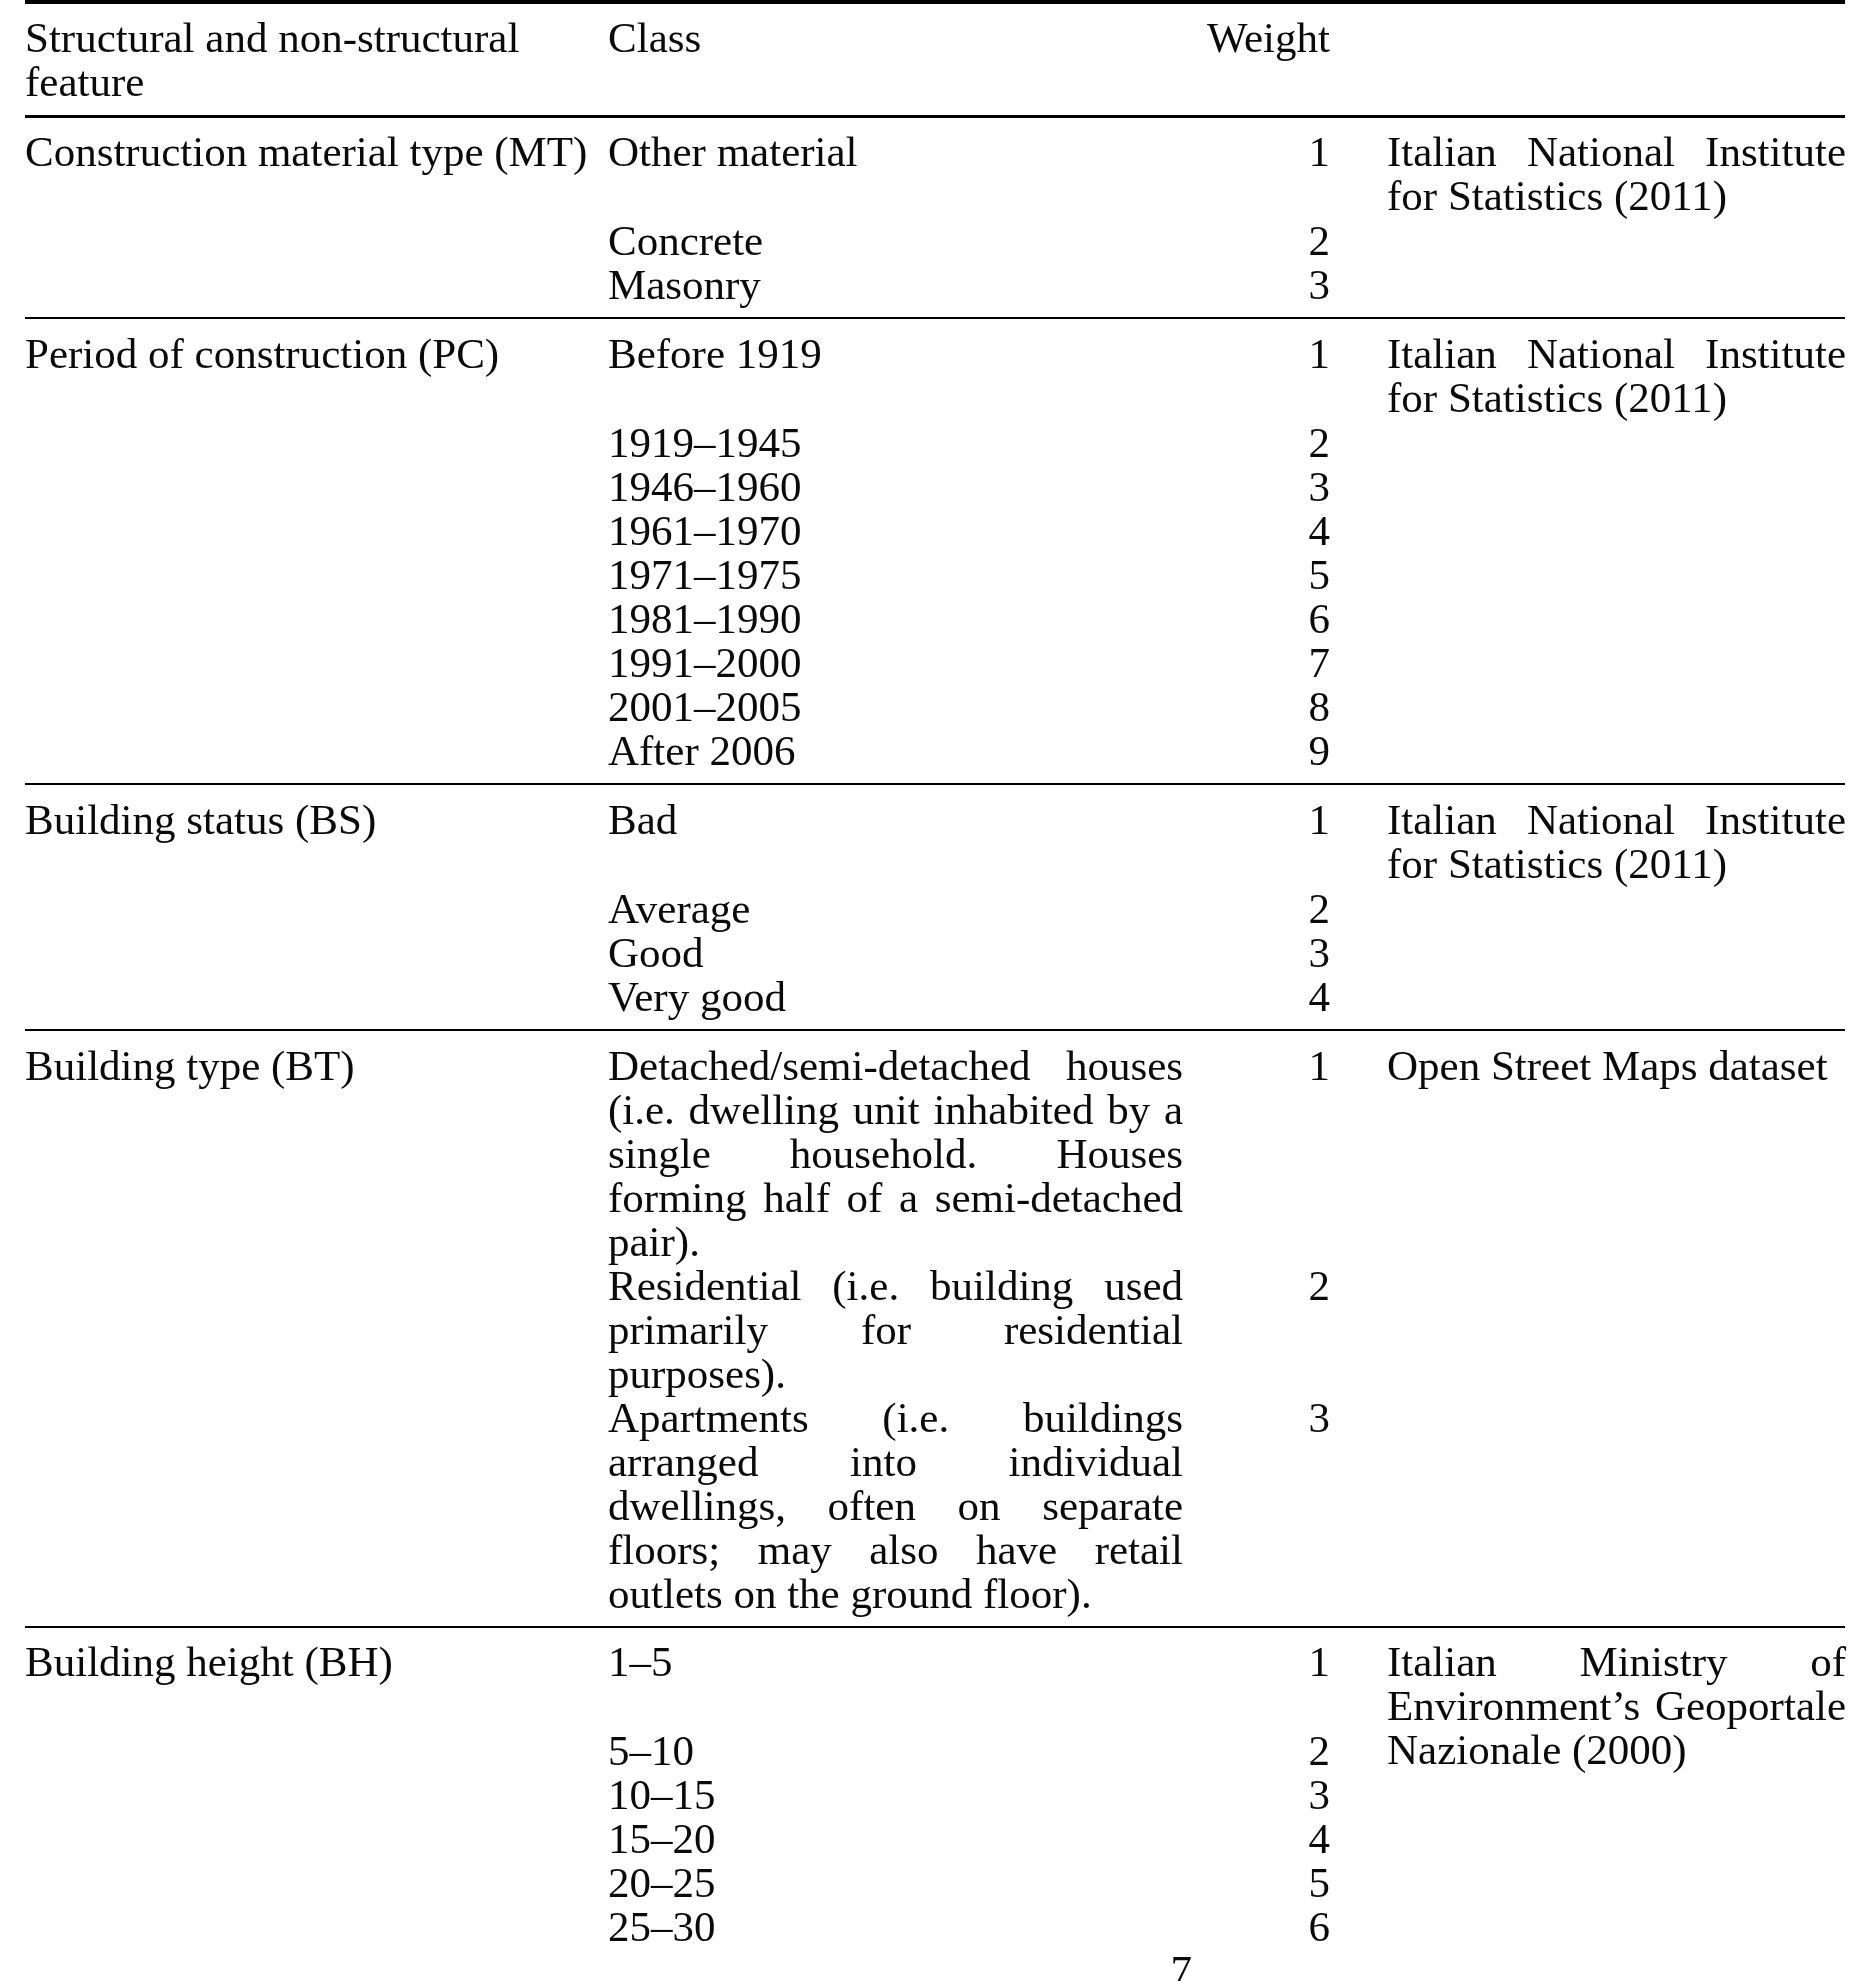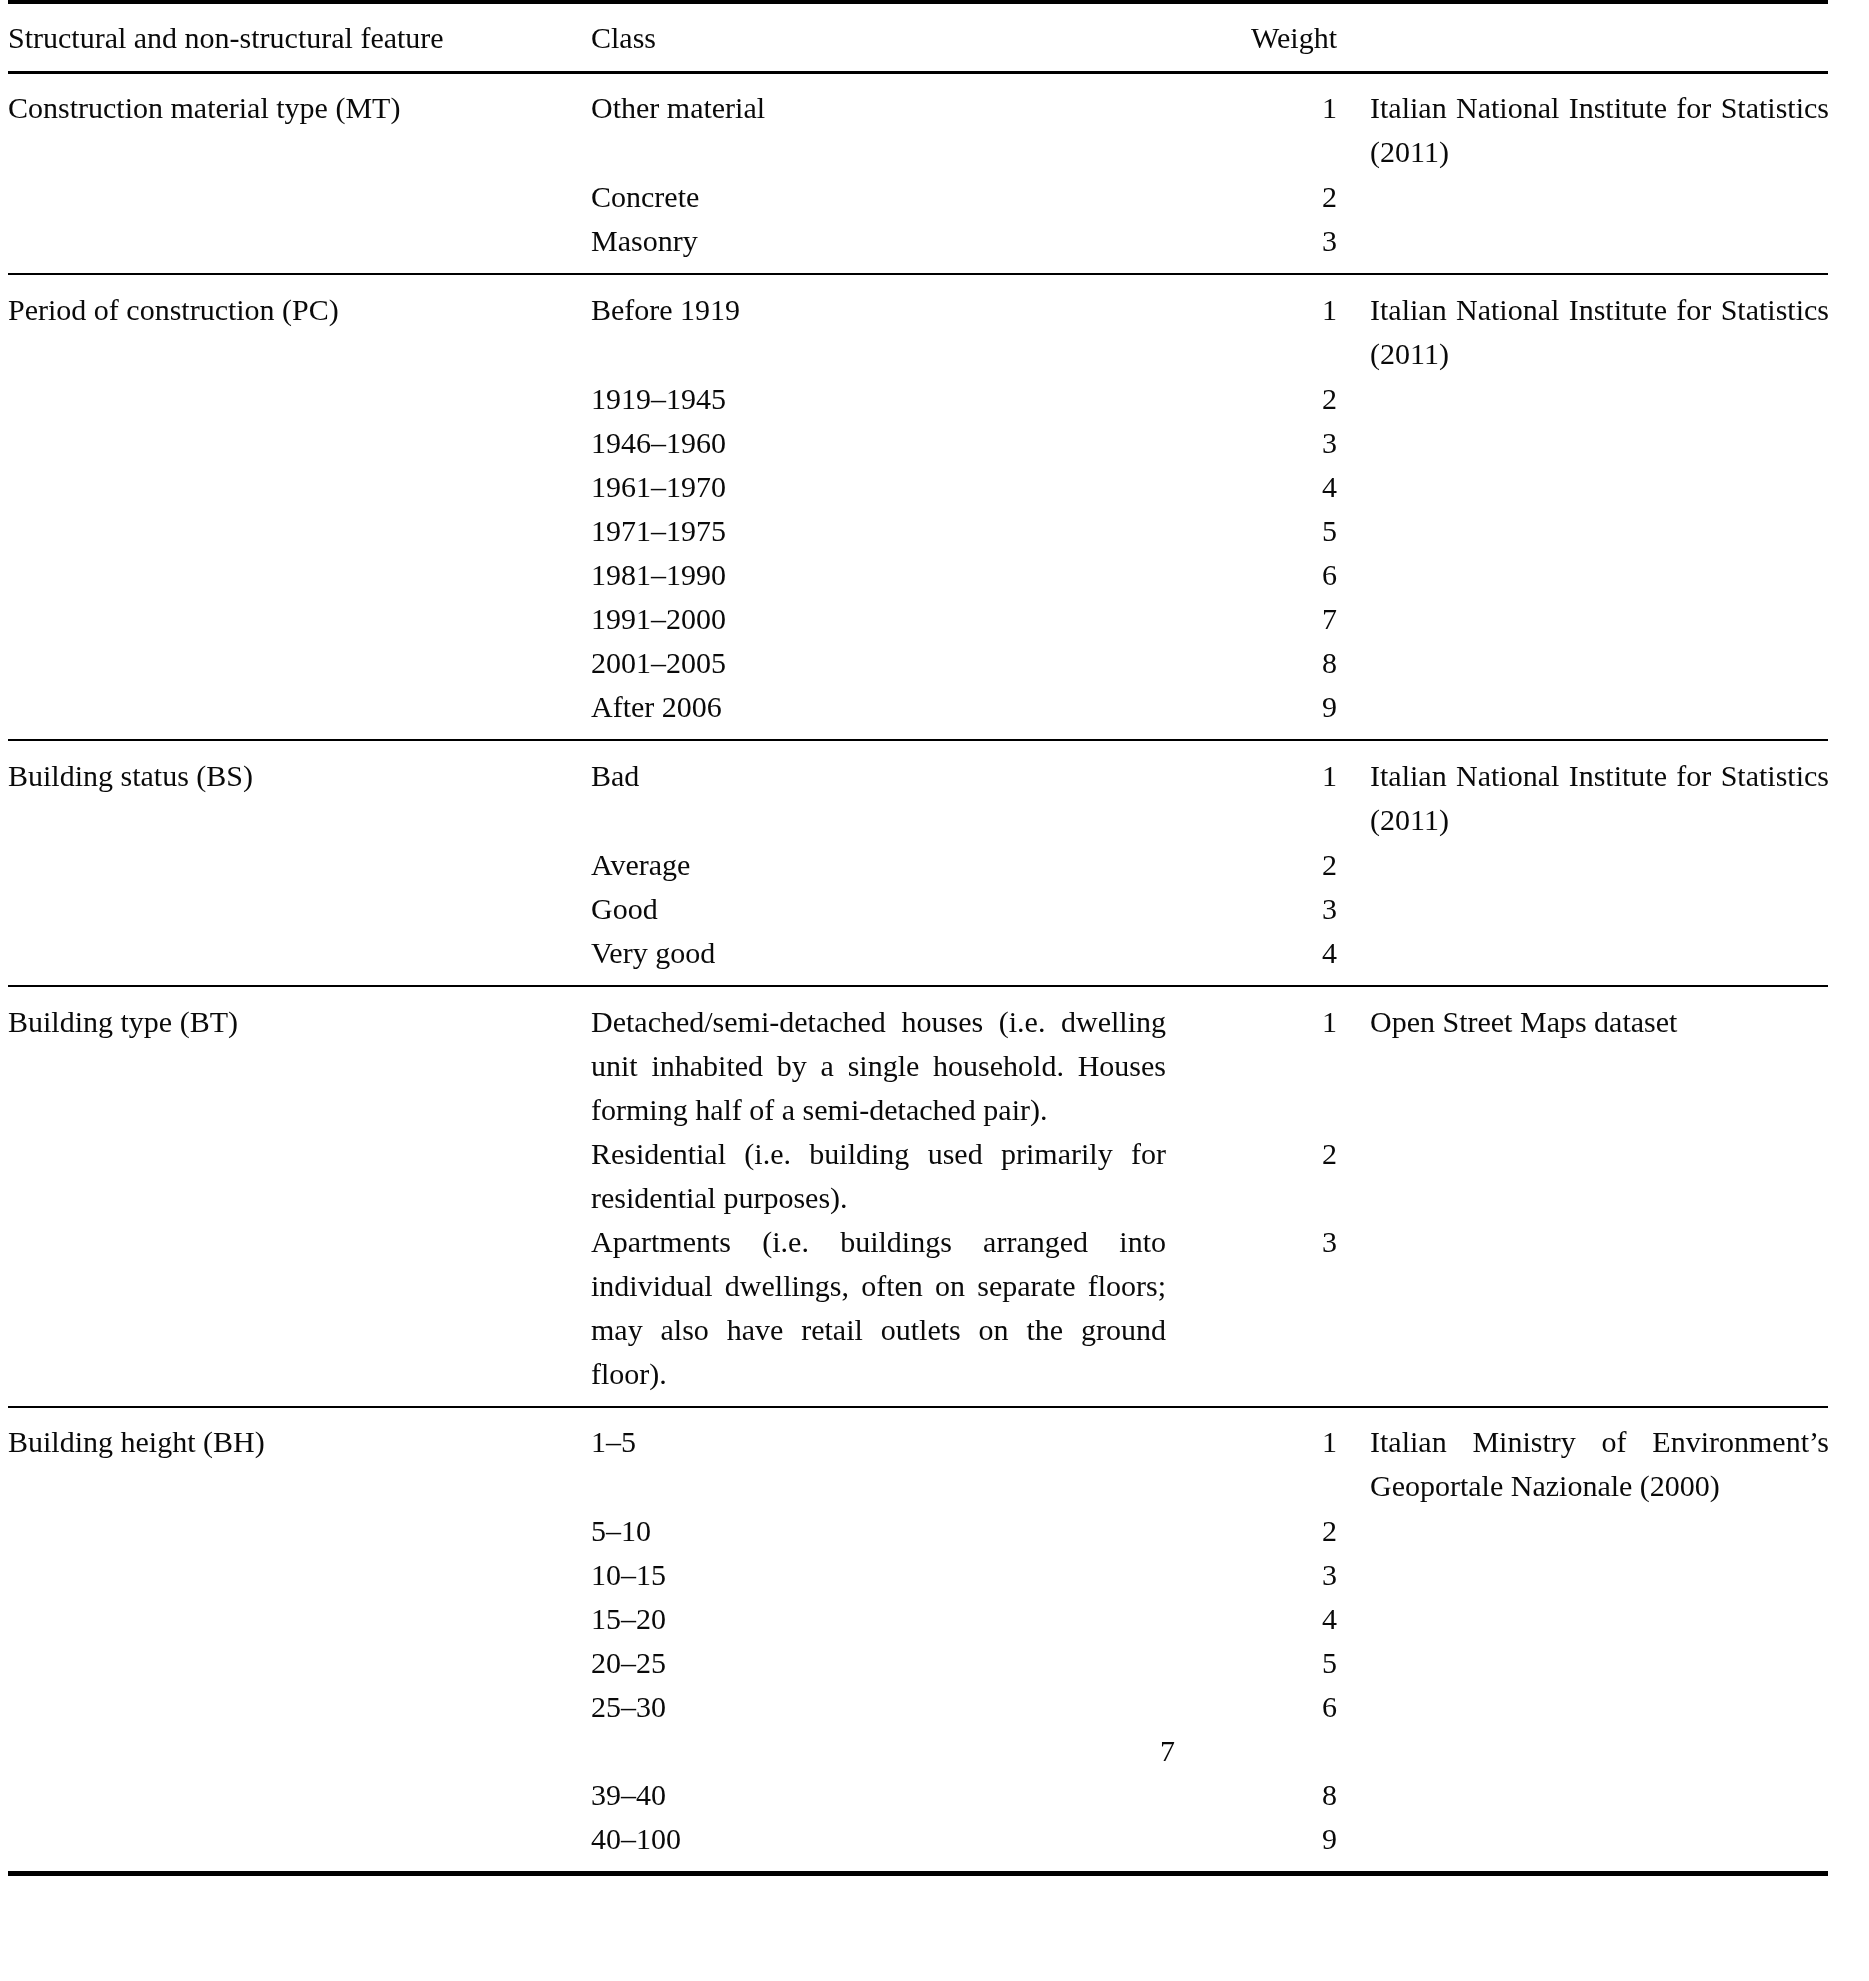--- a/index.html
+++ b/index.html
@@ -7,23 +7,23 @@
     padding: 0;
     background: #ffffff;
   }
   .page {
     width: 1870px;
     height: 1981px;
     box-sizing: border-box;
     background: #ffffff;
     color: #0a0a0a;
     font-family: "Liberation Serif", "DejaVu Serif", serif;
-    font-size: 30px;
+    font-size: 43px;
     line-height: 44px;
-    padding-left: 8px;
+    padding-left: 25px;
     overflow: hidden;
   }
   .tbl {
     width: 1820px; 
   }
   .row {
     display: grid;
     grid-template-columns: 583px 722px 516px;
     align-items: start;
   }
@@ -40,21 +40,20 @@
   }
   #tbody {
     border-bottom: 5.4px solid #000;
   }
   .cell { min-width: 0; }
   .cw { display: block; }
   .ci {
     display: grid;
     grid-template-columns: 584px 138px;
     align-items: start;
-    gap: 24px;
   }
   .ci-label {
     text-align: justify;
     padding-right: 9px;
     box-sizing: border-box;
   }
   .ci-weight {
     text-align: right;
   }
   .source {

